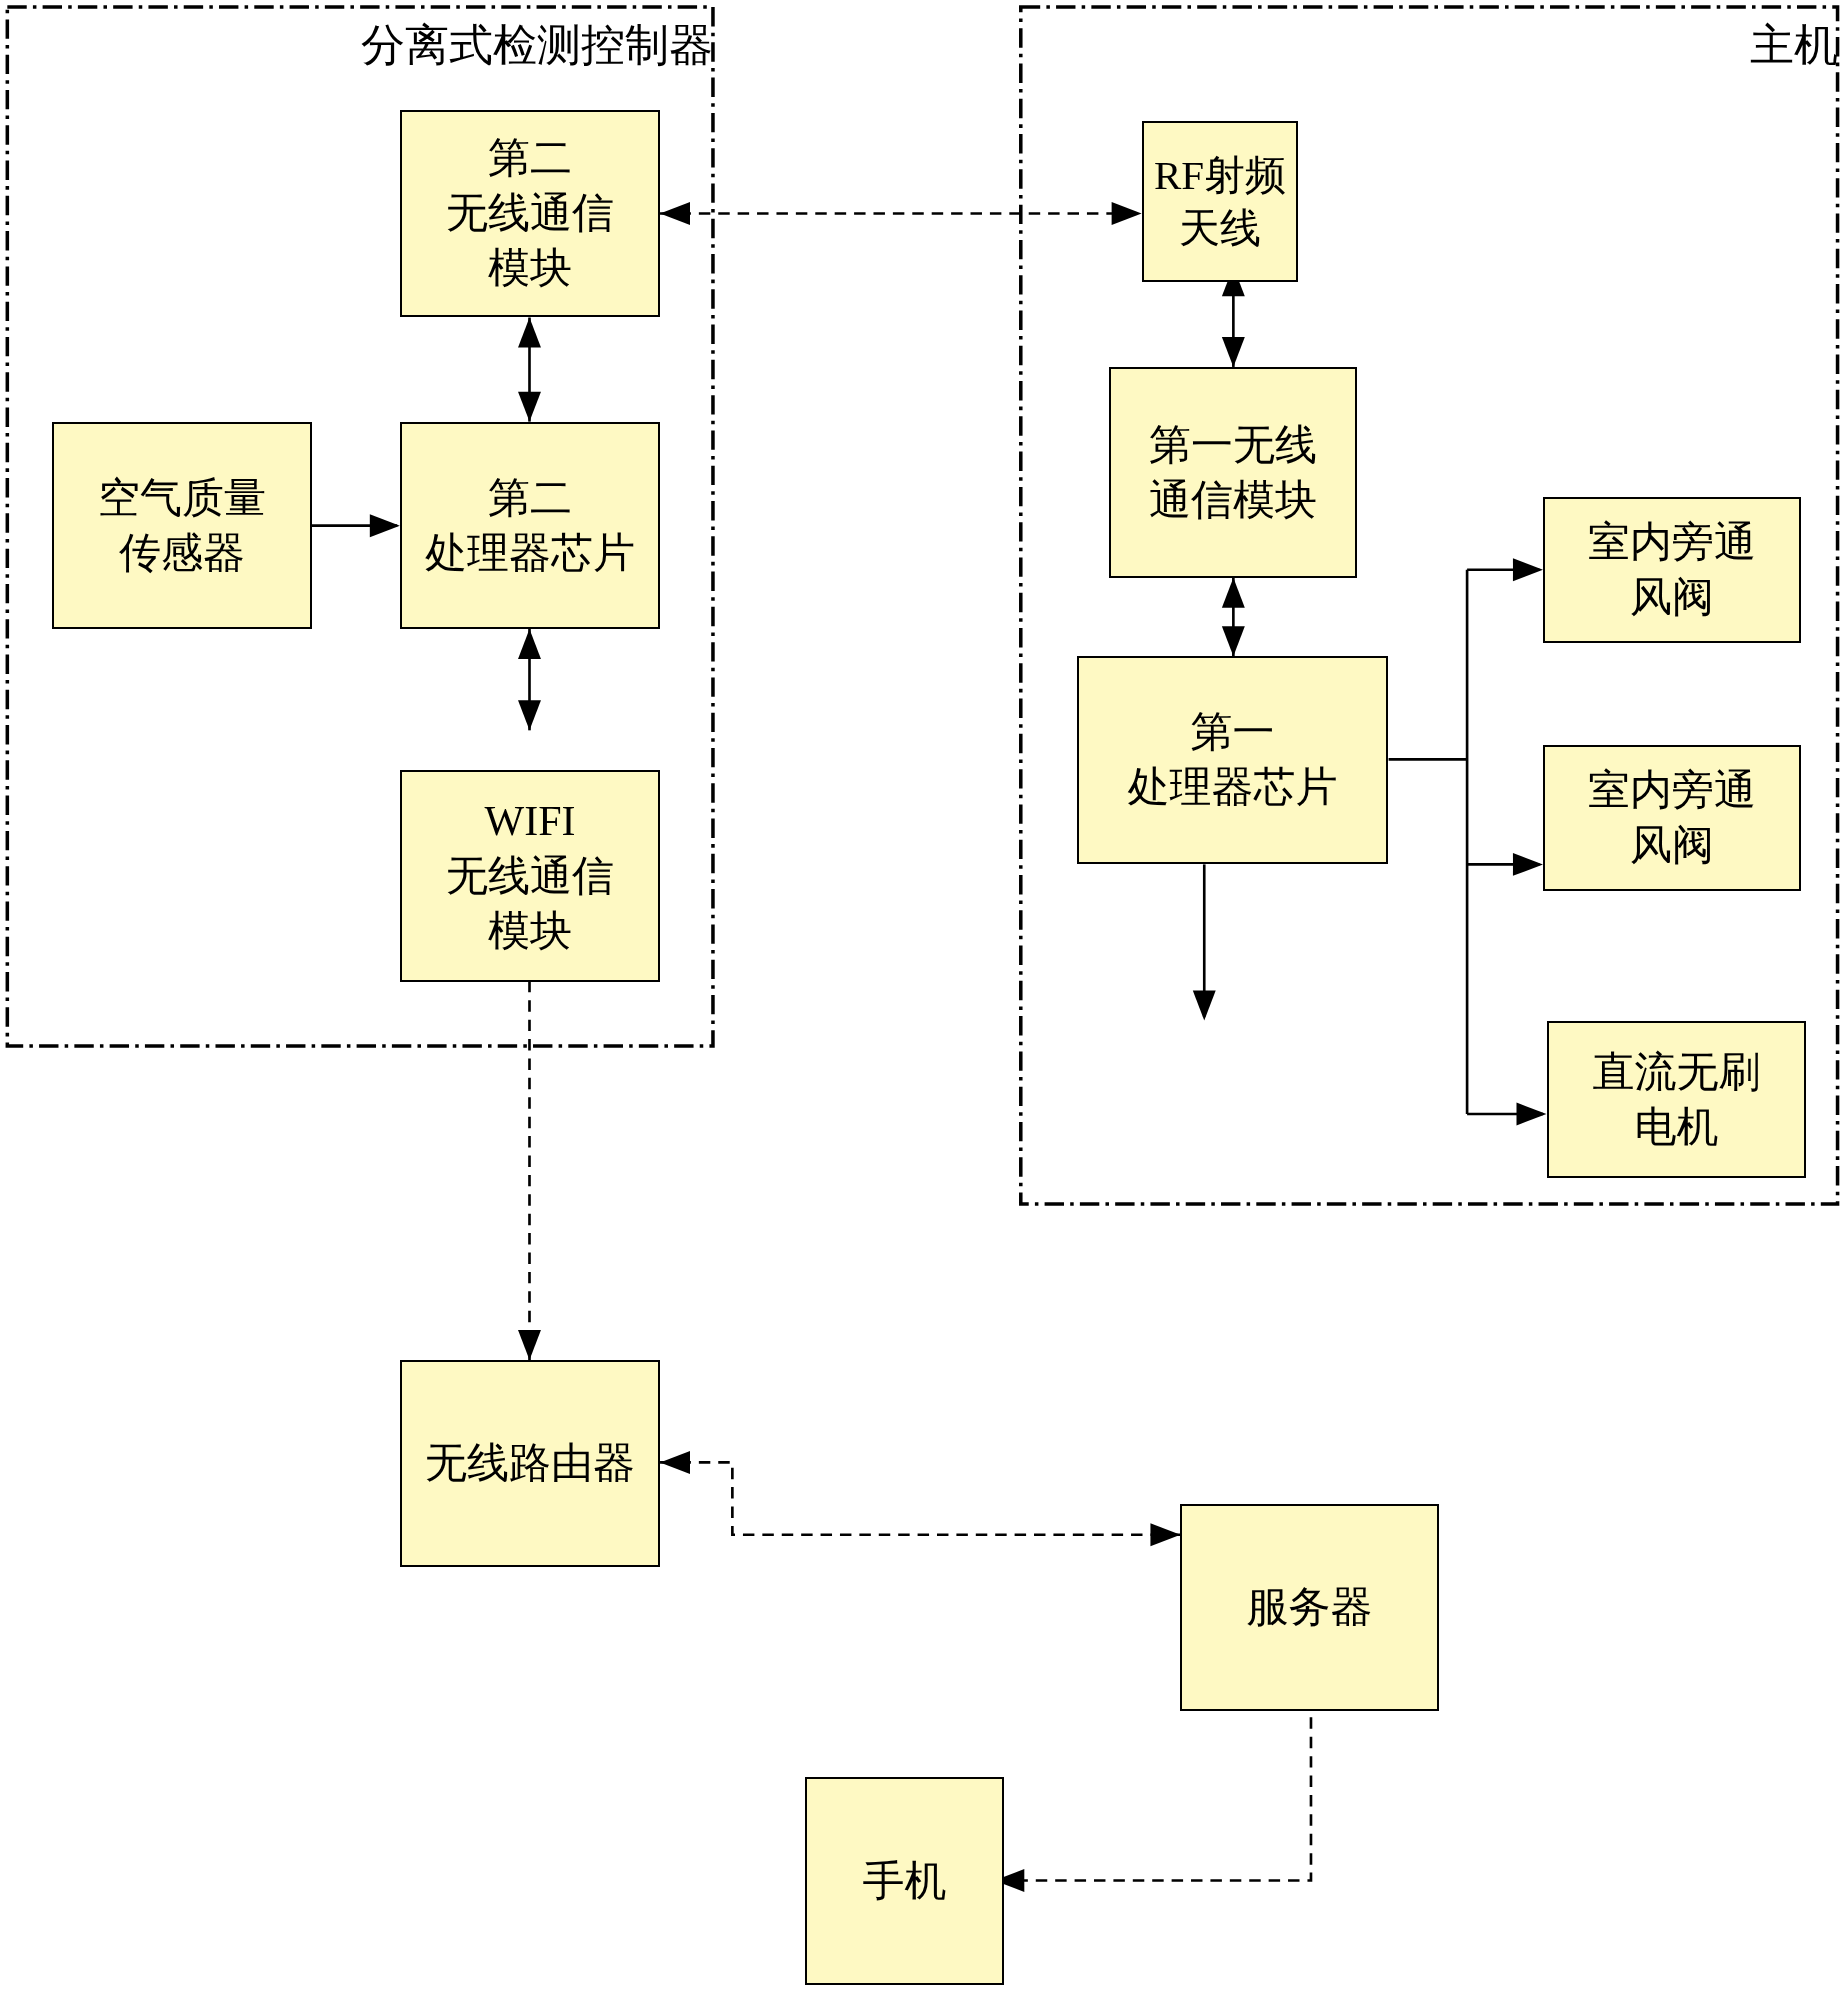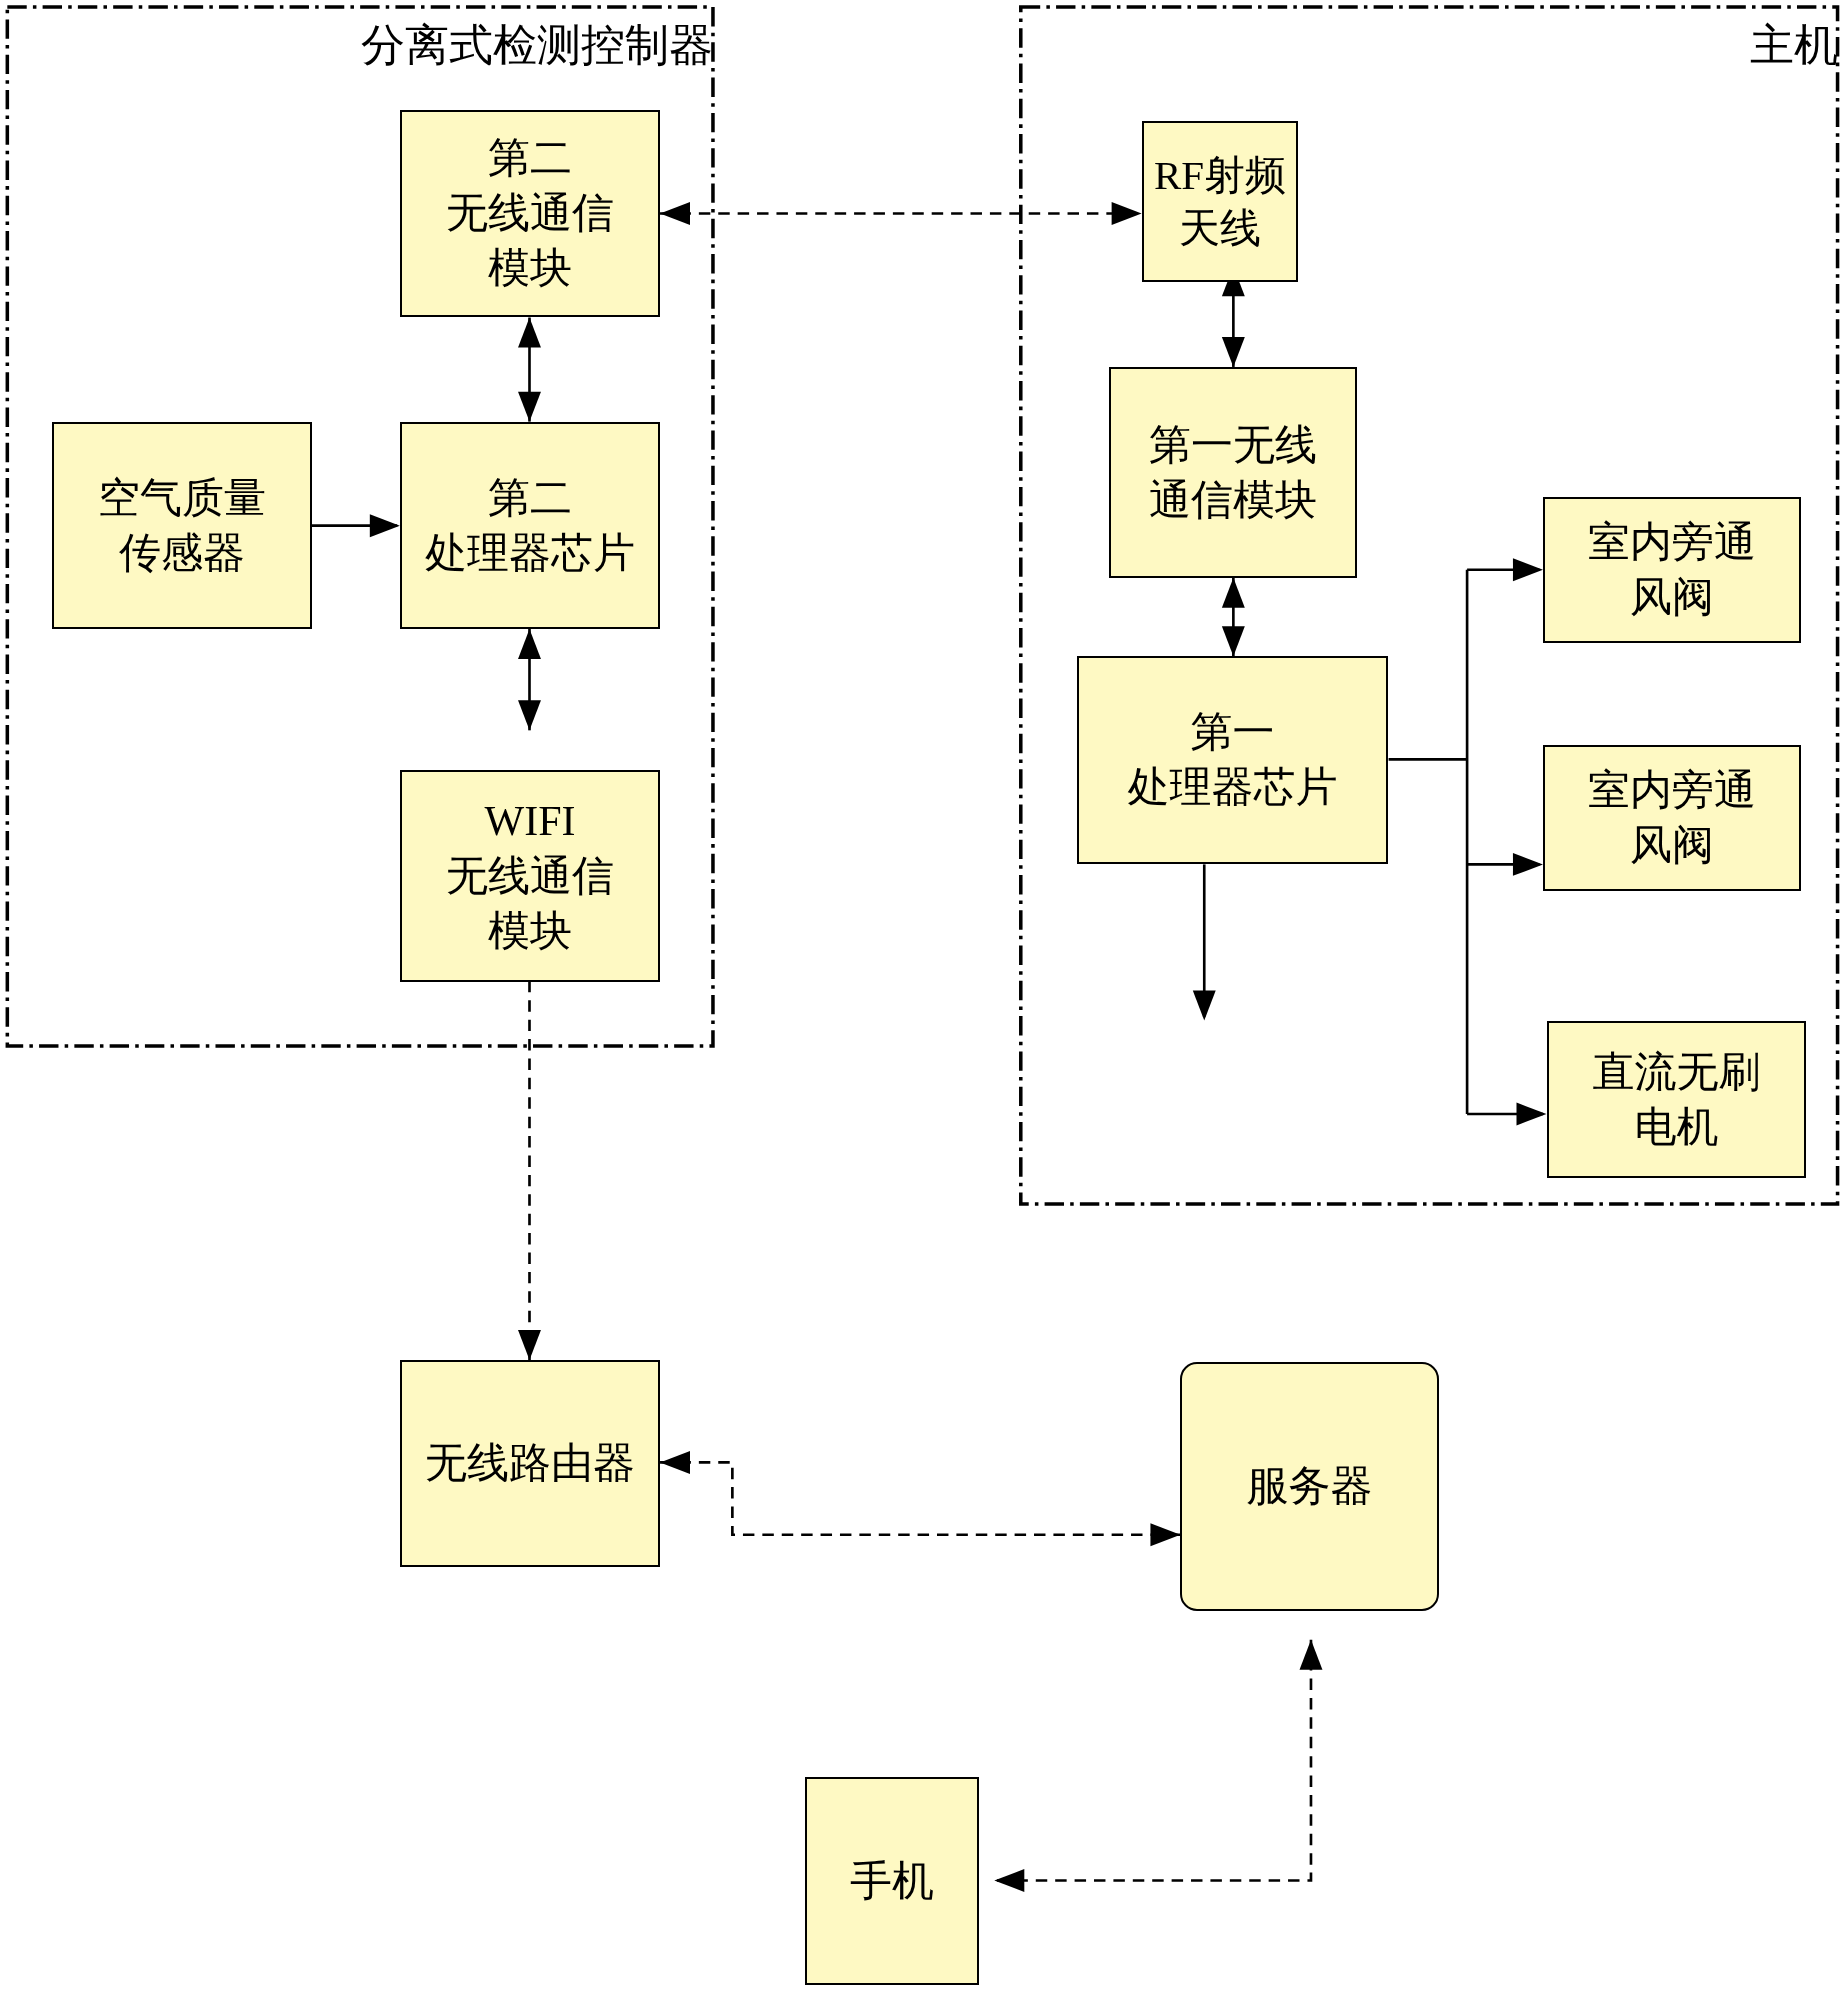--- a/index.html
+++ b/index.html
@@ -38,22 +38,22 @@
   .b-c {left:400px;top:422px;width:260px;height:207px;}
   .b-d {left:400px;top:730px;width:260px;height:212px;margin-top:40px;}
   .b-e {left:1142px;top:121px;width:156px;height:161px;font-size:41px;line-height:53px;}
   .b-f {left:1109px;top:367px;width:248px;height:211px;}
   .b-g {left:1077px;top:656px;width:311px;height:208px;}
   .b-h {left:1143px;top:1021px;width:124px;height:157px;font-size:37px;line-height:49px;}
   .b-i1{left:1543px;top:497px;width:258px;height:146px;}
   .b-i2{left:1543px;top:745px;width:258px;height:146px;}
   .b-i3{left:1547px;top:1021px;width:259px;height:157px;}
   .b-j {left:400px;top:1360px;width:260px;height:207px;}
-  .b-k {left:1180px;top:1362px;width:259px;height:249px;border-radius:17px;}
-  .b-m {left:805px;top:1777px;width:174px;height:208px;}
+  .b-k {left:1180px;top:1504px;width:259px;height:207px;}
+  .b-m {left:805px;top:1777px;width:199px;height:208px;}
   .t-detector{left:7px;top:19.4px;width:706px;}
   .t-host{left:1021px;top:19.4px;width:817px;}
 </style>
 </head>
 <body>
 
 <div id="canvas">
 
   <svg id="lines" width="1844" height="1989" viewBox="0 0 2090 2255">
 

